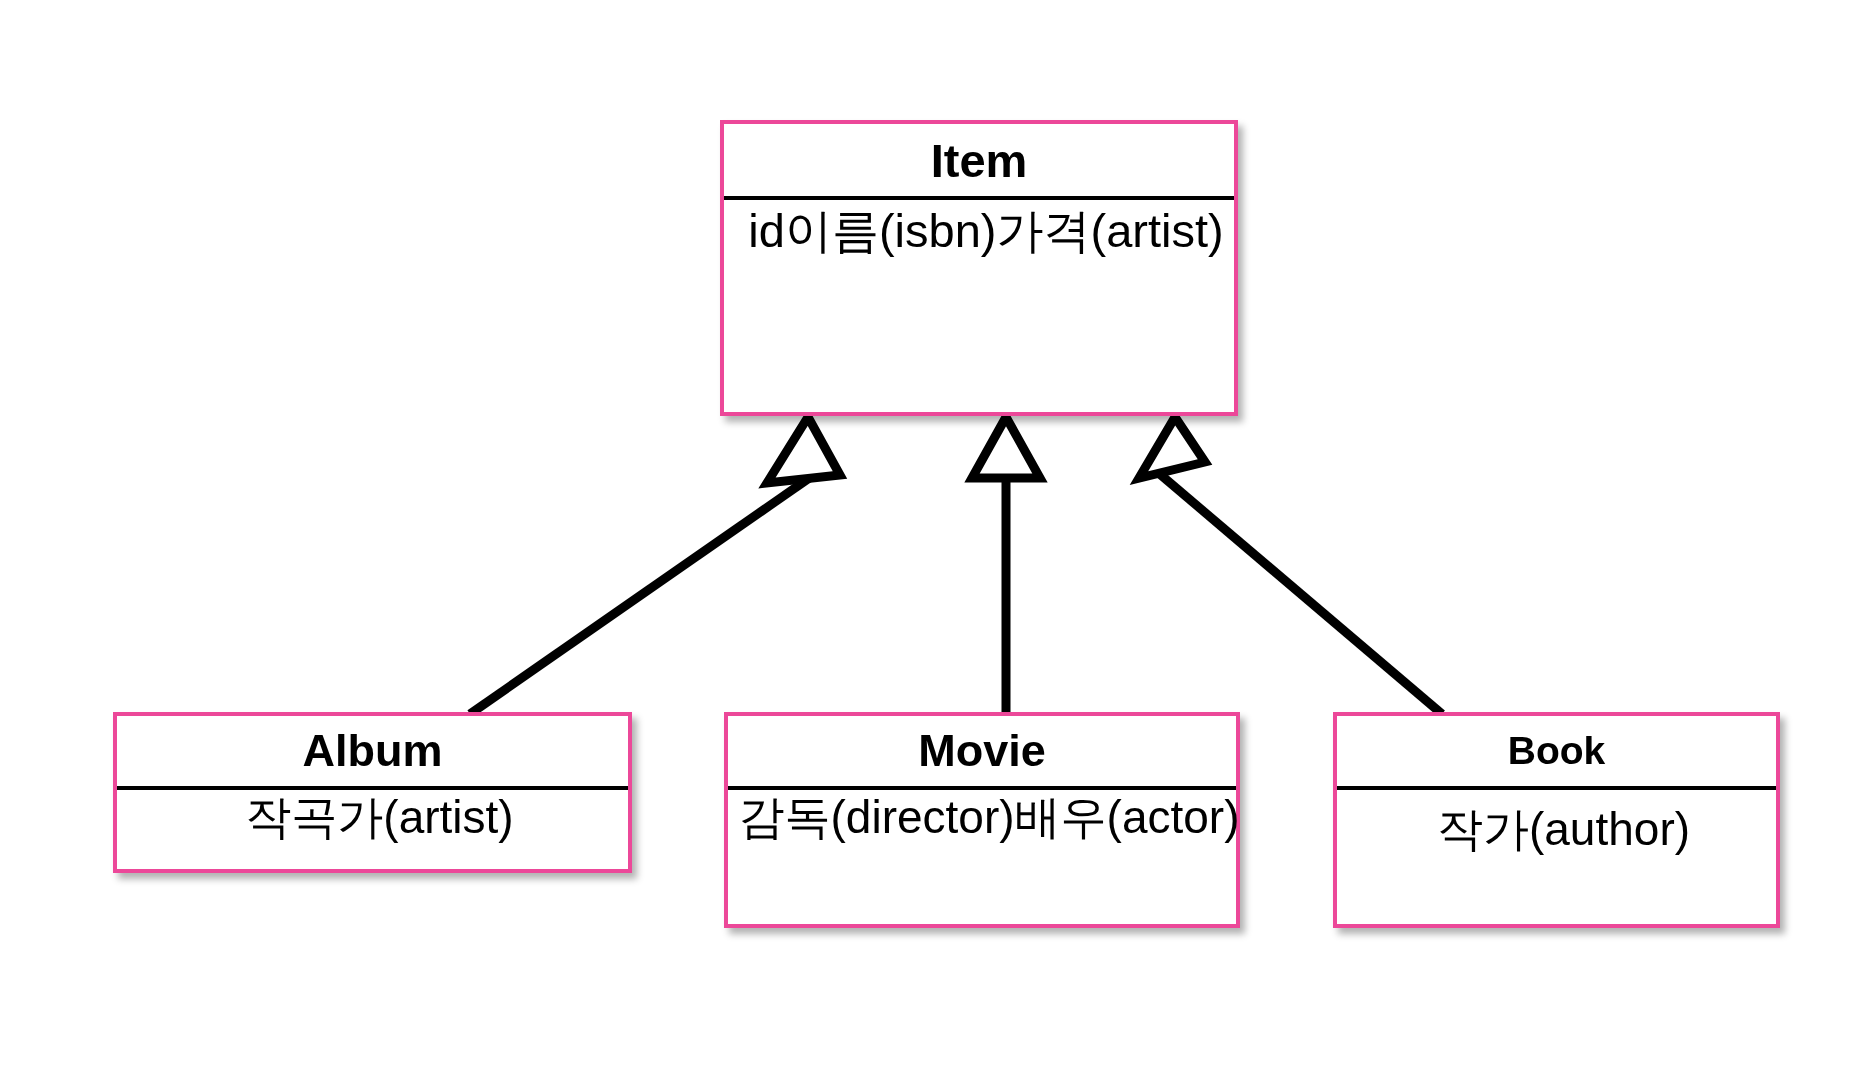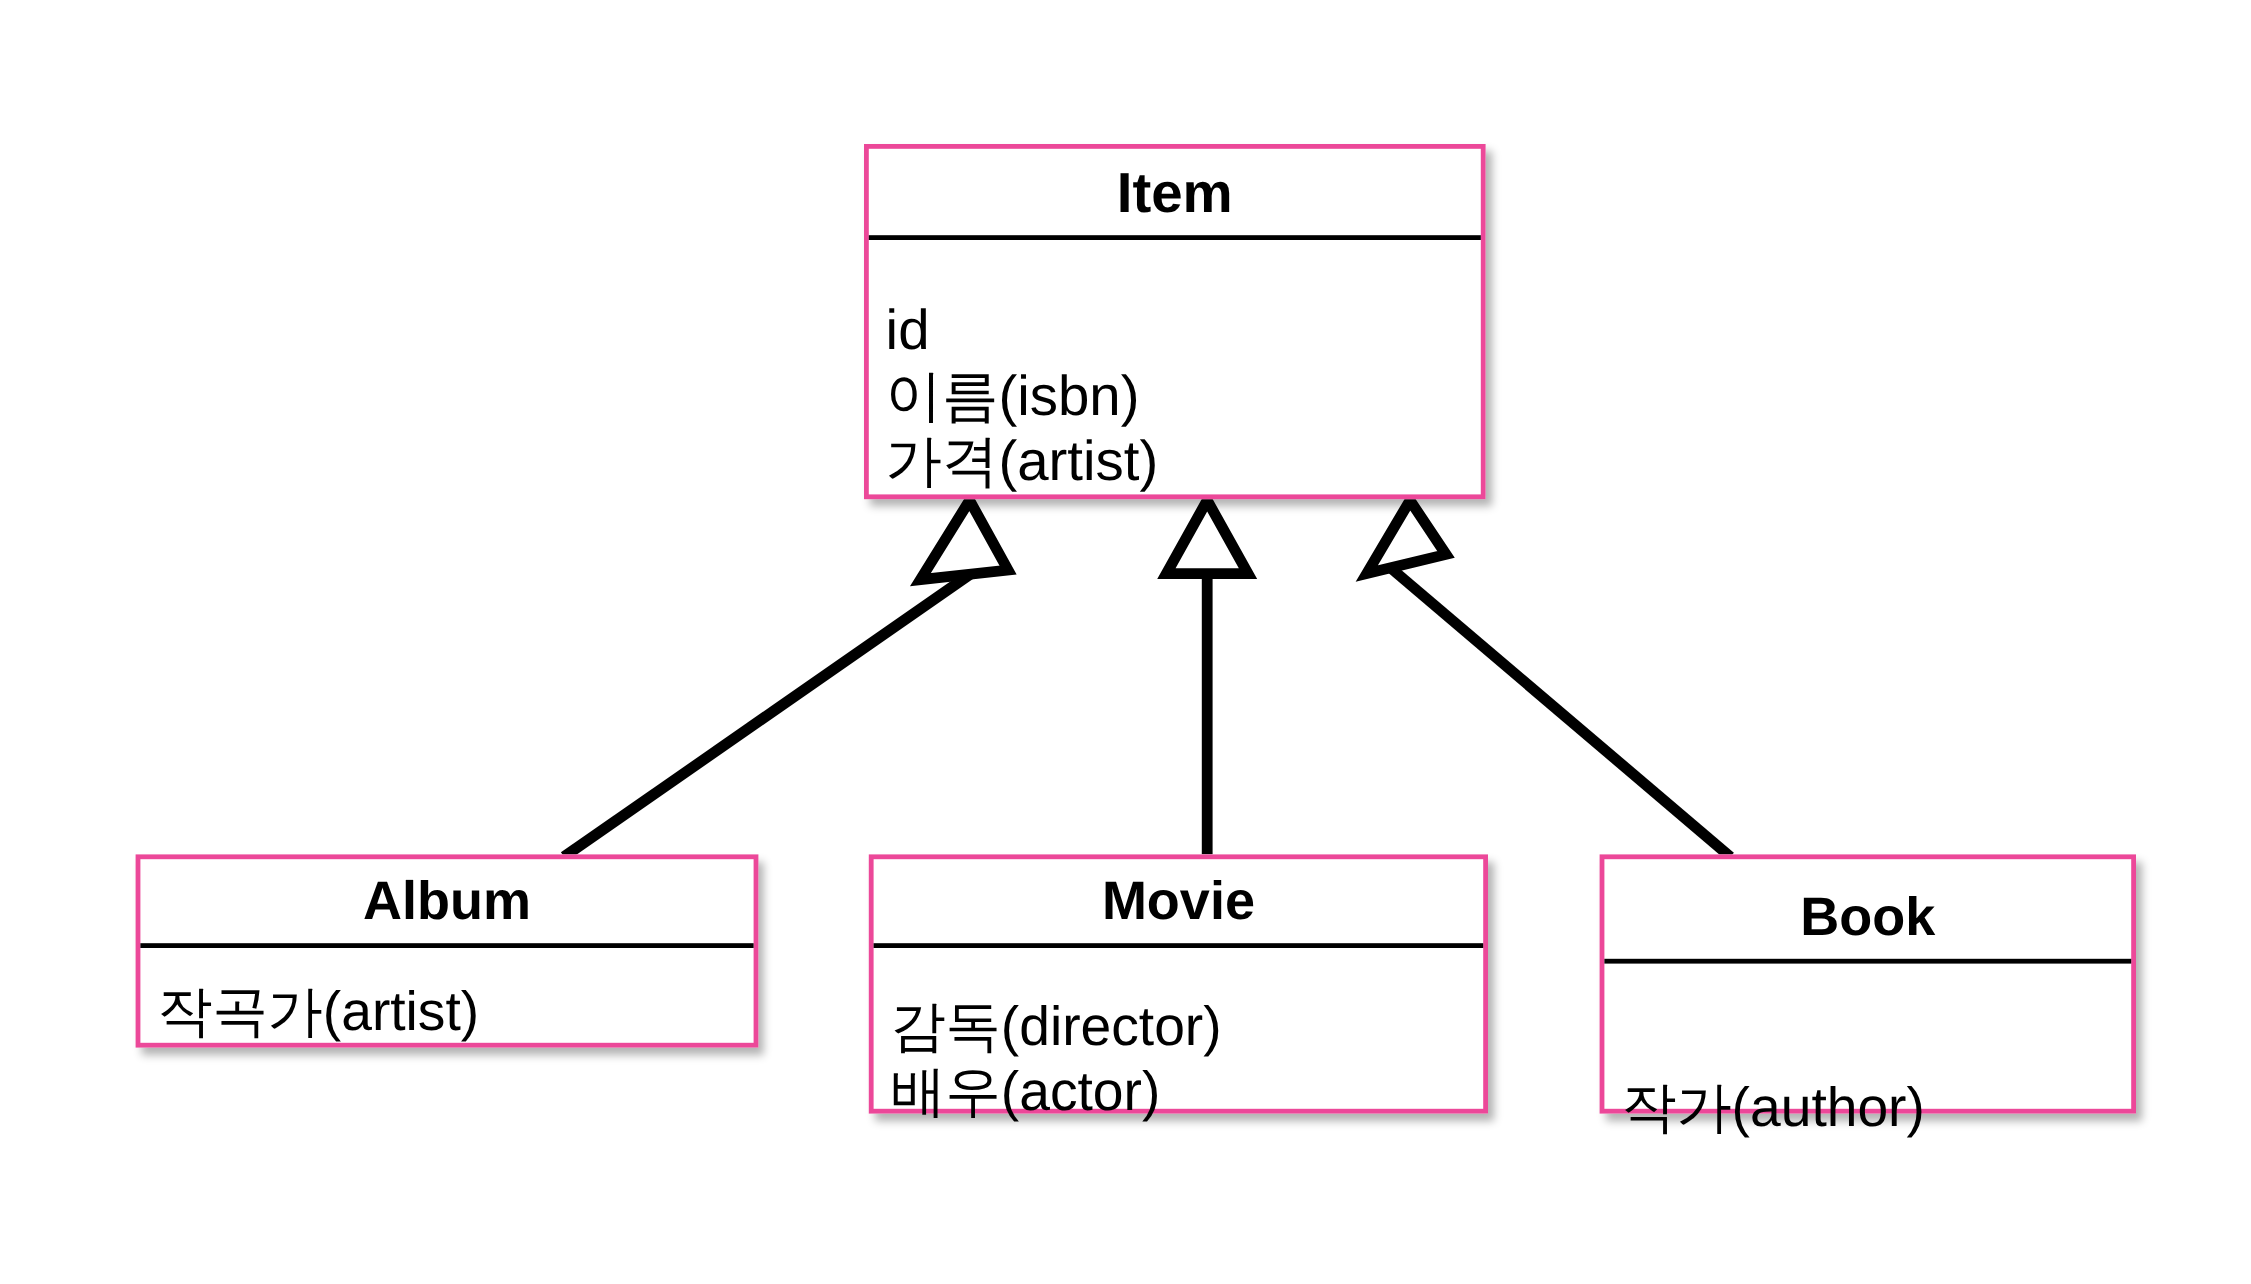--- a/index.html
+++ b/index.html
@@ -40,22 +40,22 @@
     color: #000000;
     border-bottom: 4px solid #000000;
     display: flex;
     align-items: center;
     justify-content: center;
     white-space: nowrap;
   }
   .class-attrs {
     box-sizing: border-box;
     display: flex;
-    flex-direction: column;
-    justify-content: flex-end;
+    flex-direction: row;
+    justify-content: center;
     padding-left: 14px;
     padding-top: 2px;
   }
   .attr-row {
     color: #000000;
     white-space: nowrap;
     line-height: 1.16;
   }
 
   
@@ -100,34 +100,32 @@
     height: 216px;
   }
   #class-movie .class-title {
     height: 74px;
     font-size: 45px;
   }
   #class-movie .class-attrs {
     height: 134px;
     font-size: 46px;
     padding-top: 1px;
-    margin-top: 12px;
   }
 
   
   #class-book {
     left: 1333px;
     top: 712px;
     width: 447px;
     height: 216px;
   }
   #class-book .class-title {
     height: 74px;
-    font-size: 45px;
-    margin-top: 13px;
+    font-size: 39px;
   }
   #class-book .class-attrs {
     height: 134px;
     font-size: 46px;
     padding-top: 1px;
     margin-top: 12px;
   }
 </style>
 </head>
 <body>

